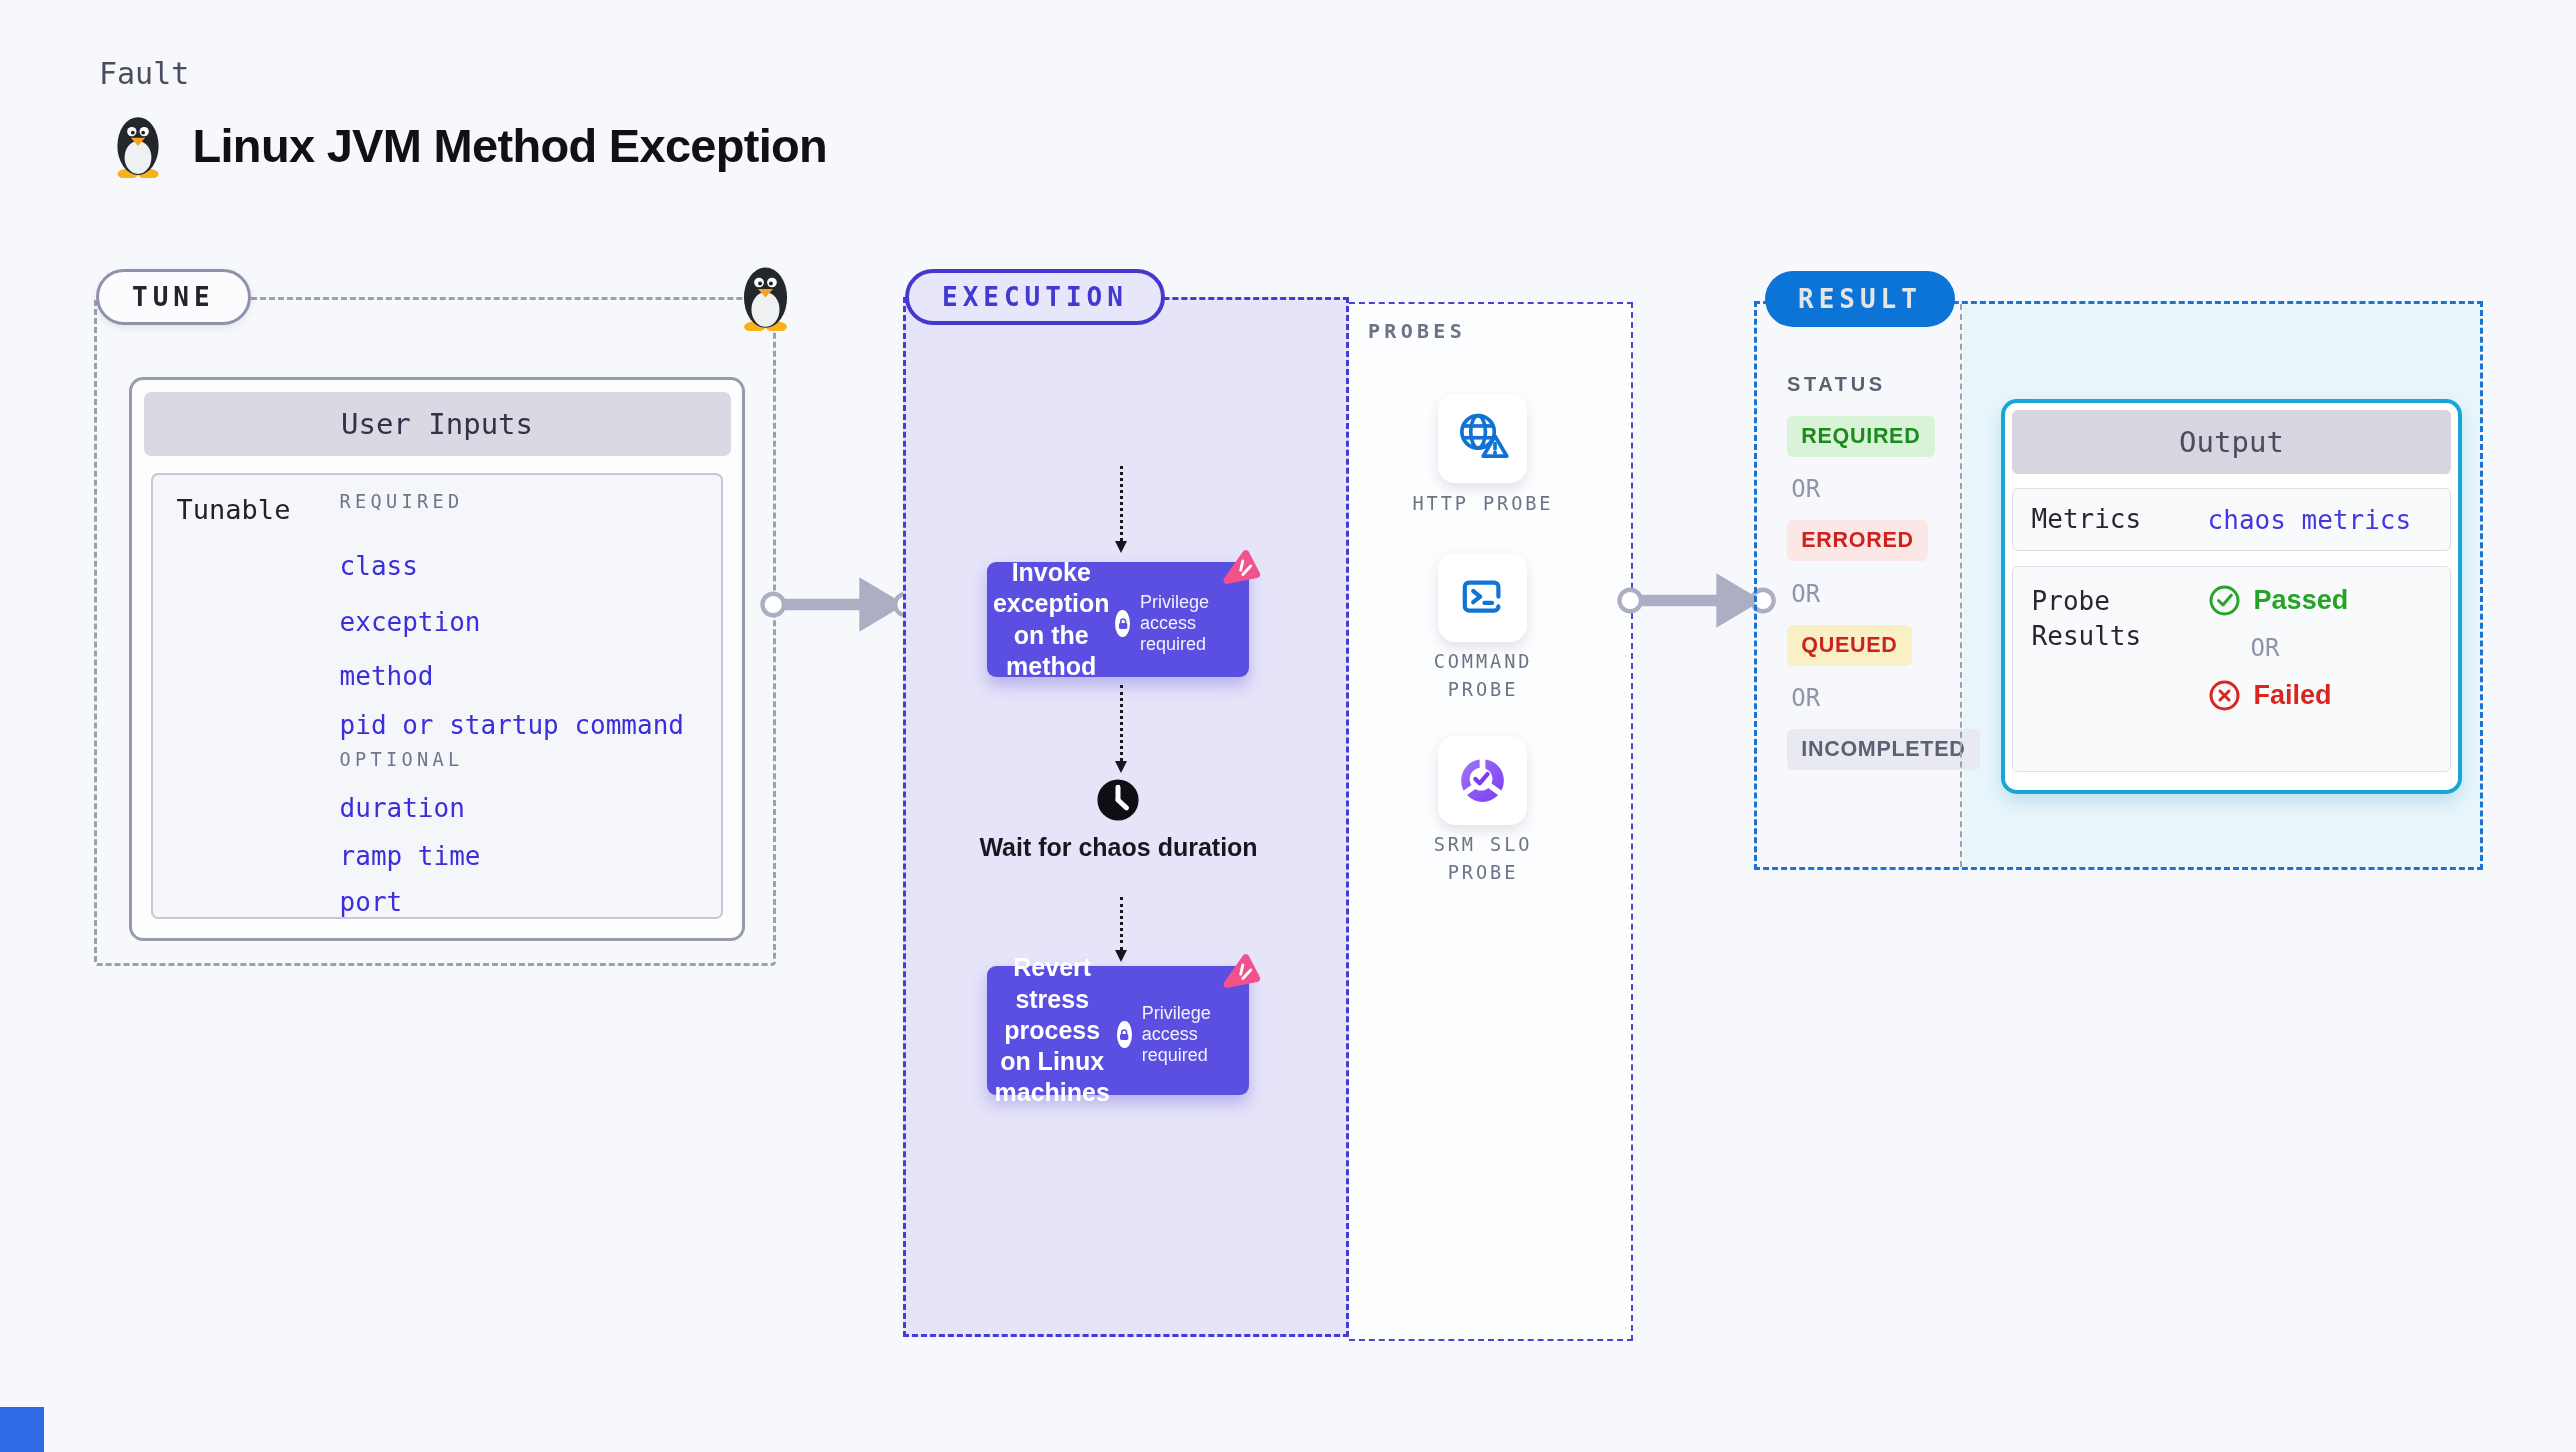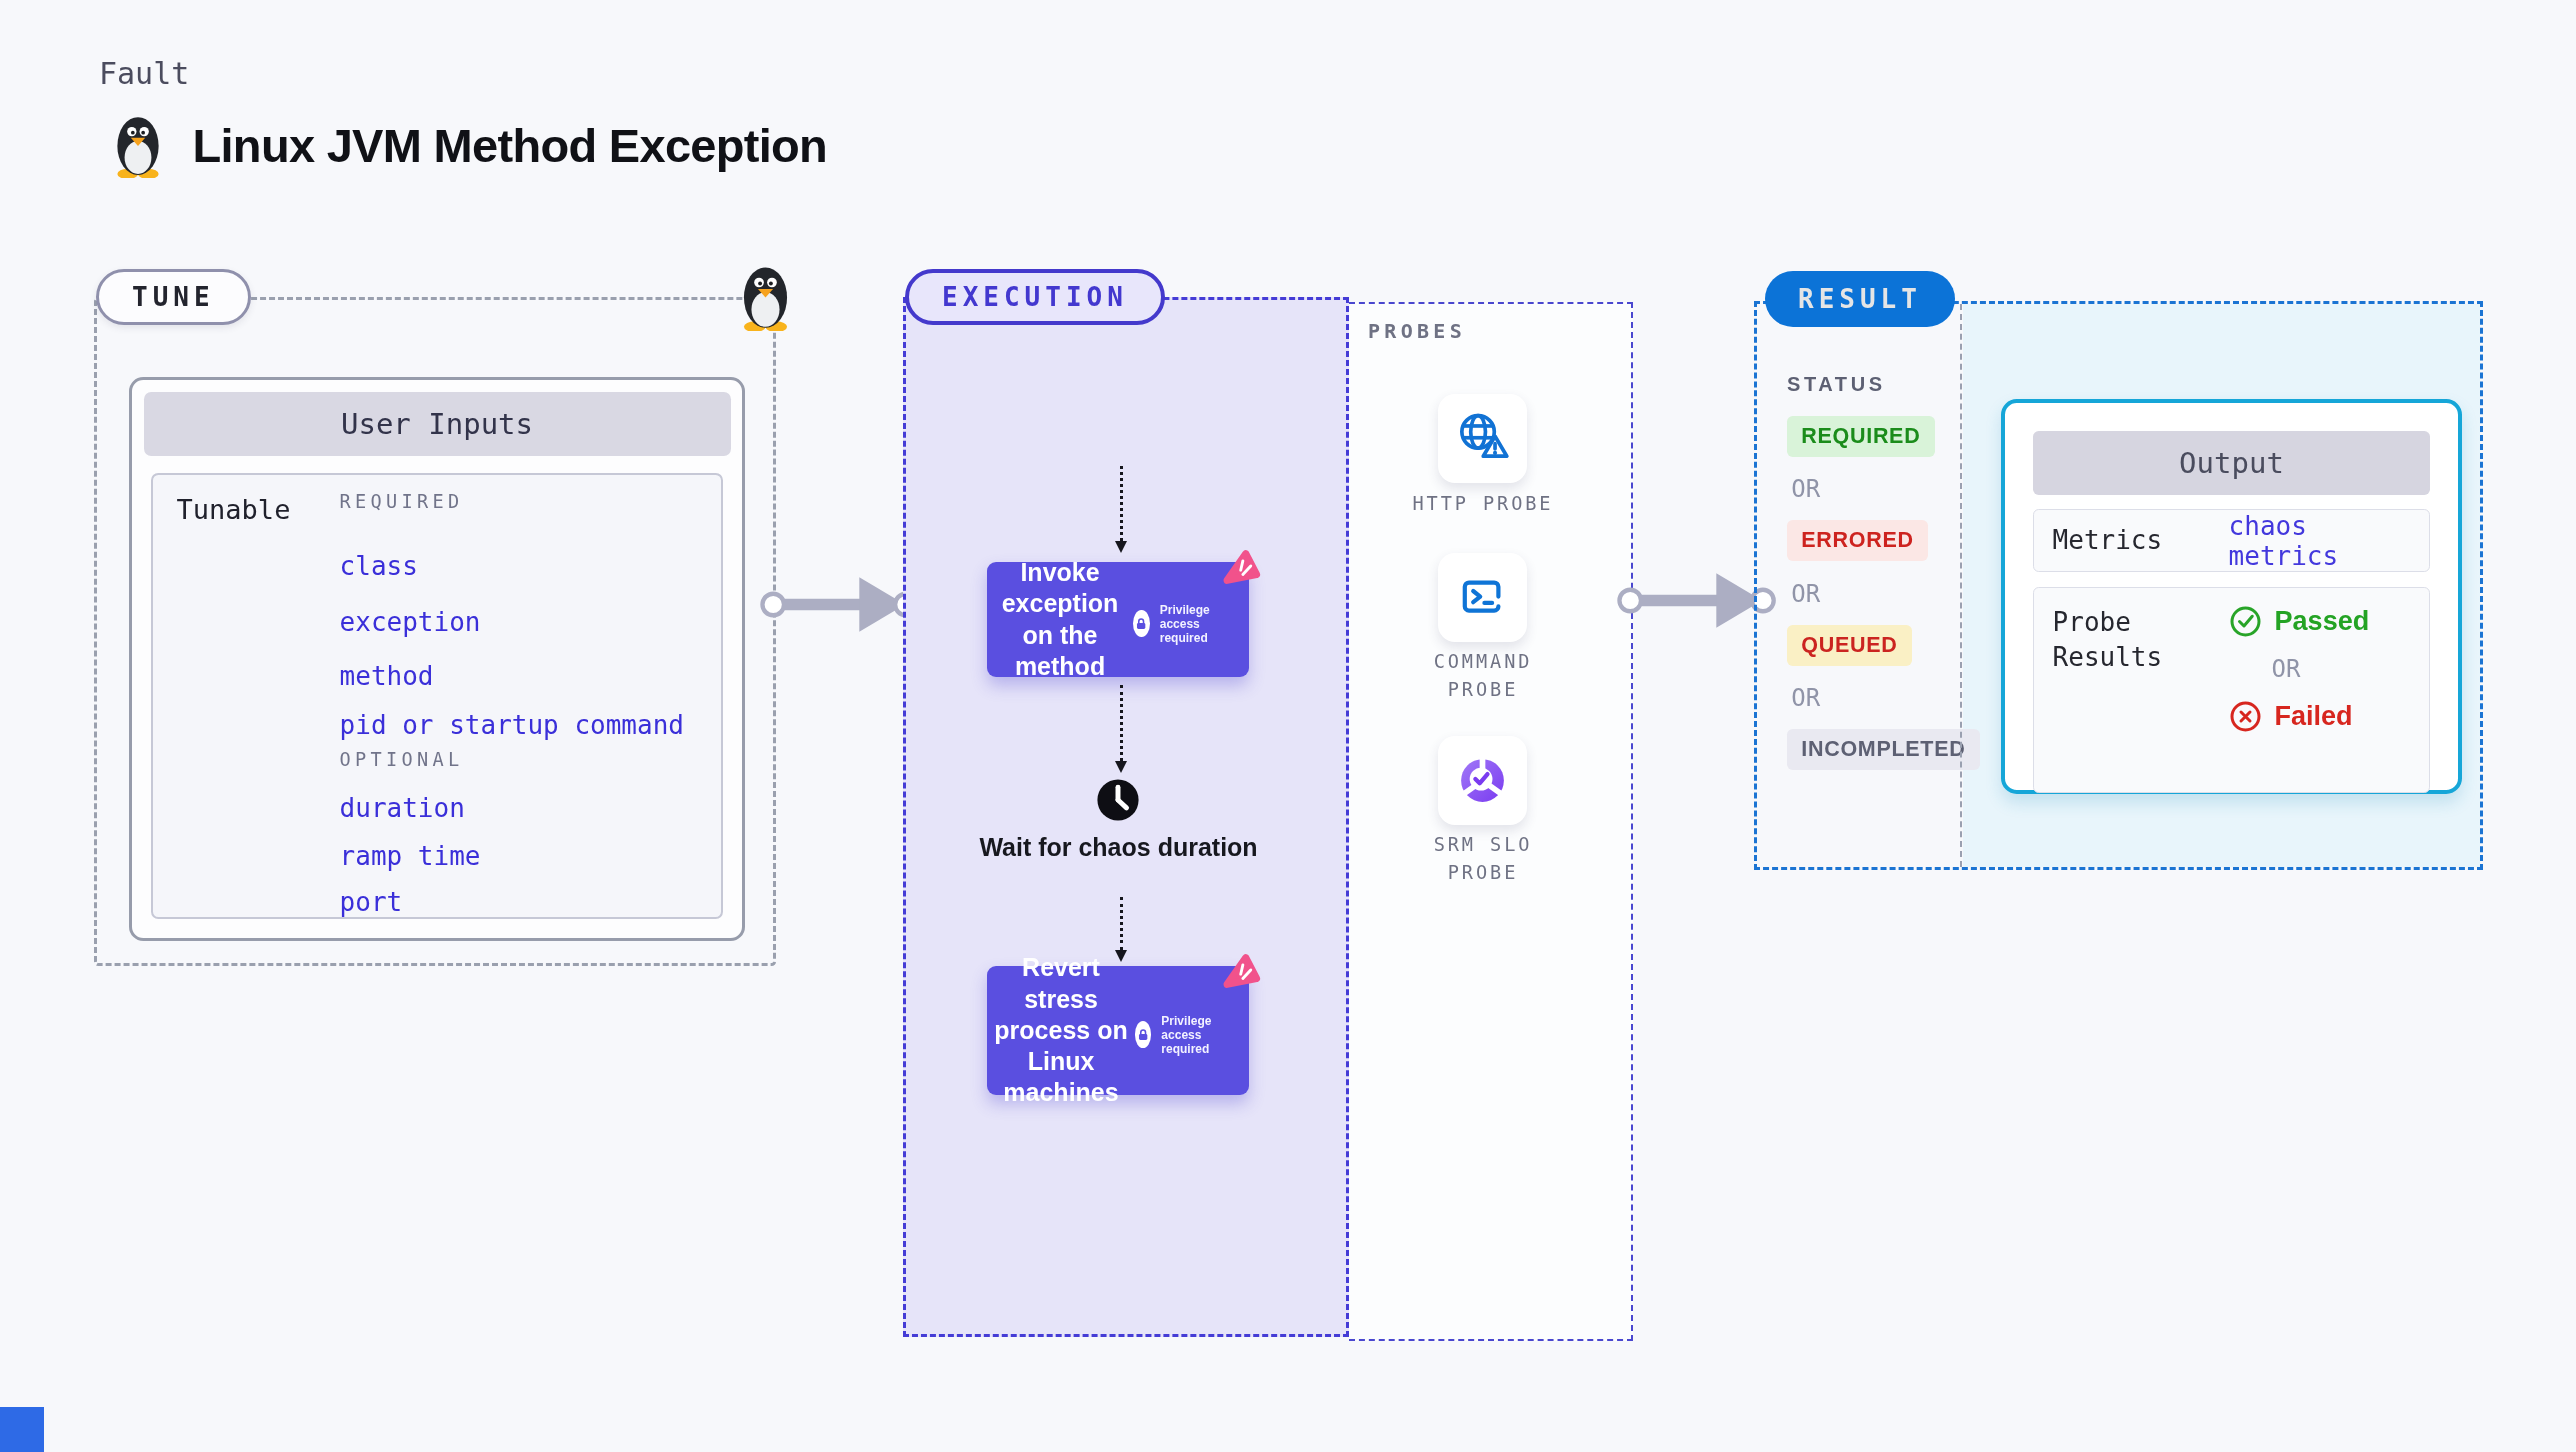--- a/index.html
+++ b/index.html
@@ -53,21 +53,21 @@
   .vline { width:0; border-left:3.6px dotted #16161e; }
   .vhead { width:0; height:0; border-left:6.4px solid transparent; border-right:6.4px solid transparent;
            border-top:12px solid #16161e; }
   .step-btn { position:absolute; left:987px; width:262px; background:#5a4fe0; border-radius:9px;
               display:flex; flex-direction:row; align-items:center; justify-content:center;
               box-shadow:0 8.6px 15.8px rgba(80,70,210,.30); color:#ffffff; }
   .step-btn .btn-title { font-size:25px; font-weight:700; text-align:center; line-height:1.25; }
   .priv-row { display:flex; align-items:center; gap:10px; margin-top:8.6px; }
   .priv-circle { width:27px; height:27px; background:#ffffff; border-radius:50%;
                  display:flex; align-items:center; justify-content:center; }
-  .priv-text { font-size:12px; font-weight:700; color:#f3f2ff; }
+  .priv-text { font-size:18px; font-weight:400; color:#f3f2ff; }
   .pink-deco { position:absolute; top:-14.3px; right:-13px; }
   .clock-wrap { position:absolute; left:1096px; top:778px; }
 
   
   .probes-box { position:absolute; left:1349px; top:302px; width:284px; height:1039px;
                 background:#fcfdfe; border:2.9px dashed #4a47cf; border-left:none; }
   .probes-label { position:absolute; left:1368px; top:319px; font-family:"DejaVu Sans Mono", monospace;
                   font-size:20px; font-weight:700; letter-spacing:4.3px; color:#6f7284; }
   .probe-card { position:absolute; left:1438px; width:89px; height:89px; background:#ffffff;
                 border-radius:17px; box-shadow:0 5.7px 11.5px rgba(50,50,90,.12);
@@ -87,21 +87,21 @@
                   letter-spacing:3.6px; color:#5d6073; }
   .status-col { position:absolute; left:30px; top:112px; display:flex; flex-direction:column; align-items:flex-start; }
   .st-badge { font-size:21.5px; font-weight:700; letter-spacing:0.7px; padding:7.9px 14.3px; border-radius:5.7px; }
   .st-completed { background:#d9f3d9; color:#1b8c1b; margin-bottom:18.6px; }
   .st-errored { background:#fbe7e5; color:#cd231f; margin-bottom:18.6px; }
   .st-queued { background:#faf0c5; color:#cb2420; margin-bottom:18.6px; }
   .st-incompleted { background:#e9e9f1; color:#5d6073; }
   .or-text { font-family:"DejaVu Sans Mono", monospace; font-size:24px; color:#9094a8; margin:0 0 17px 4.3px; }
 
   .output-card { position:absolute; left:244px; top:95px; width:461px; height:395px; z-index:3;
-                 background:#ffffff; border:4.3px solid #16a6d8; border-radius:15.8px; padding:28px;
+                 background:#ffffff; border:4.3px solid #16a6d8; border-radius:15.8px; padding:7px;
                  box-shadow:0 8.6px 15.8px rgba(30,140,190,.18); }
   .output-header { height:64px; background:#d6d5e0; border-radius:5.7px;
                    display:flex; align-items:center; justify-content:center;
                    font-family:"DejaVu Sans Mono", monospace; font-size:29px; color:#4a4c5e; }
   .out-row { margin-top:14.3px; border:1.4px solid #dcdee8; border-radius:5.7px; background:#f9fafc;
              display:flex; padding:0 18.6px; }
   .metrics-row { height:63px; align-items:center; }
   .row-label { width:150px; flex:0 0 150px; font-family:"DejaVu Sans Mono", monospace;
                font-size:26px; color:#26272f; line-height:1.35; }
   .metrics-value { font-family:"DejaVu Sans Mono", monospace; font-size:26px; color:#4338dd; margin-left:26px; }

